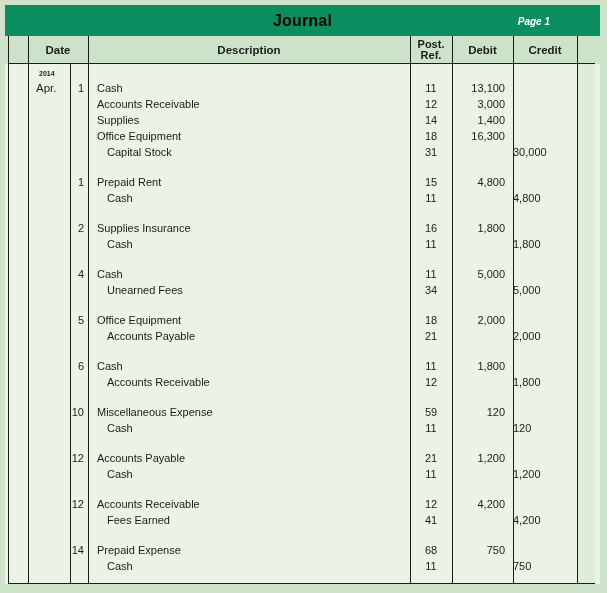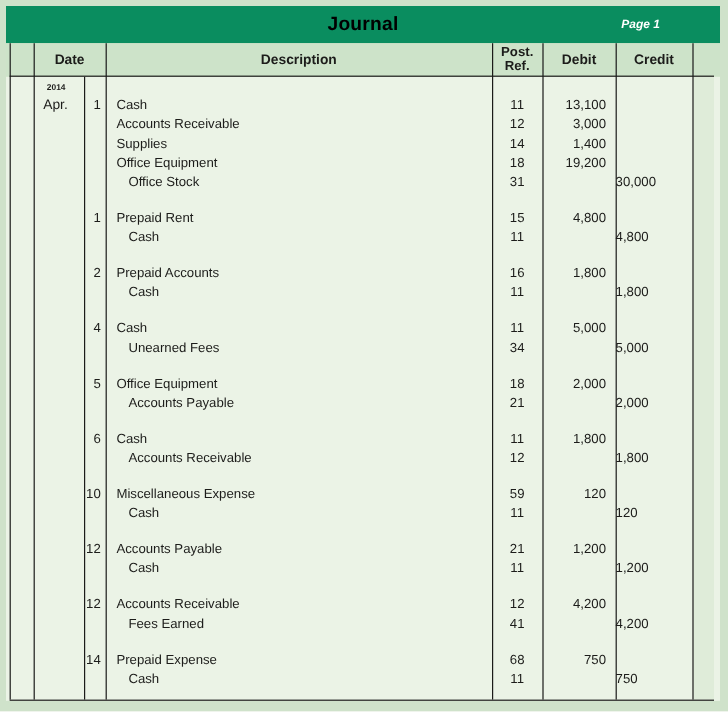--- a/index.html
+++ b/index.html
@@ -125,29 +125,29 @@
           <div class="cell debit-cell">1,400</div>
           <div class="cell credit-cell"></div>
           <div class="cell "></div>
         </div>
         <div class="line">
           <div class="cell "></div>
           <div class="cell month-cell"></div>
           <div class="cell day-cell"></div>
           <div class="cell desc-cell">Office Equipment</div>
           <div class="cell ref-cell">18</div>
-          <div class="cell debit-cell">19,200</div>
-          <div class="cell credit-cell"></div>
-          <div class="cell "></div>
-        </div>
-        <div class="line">
-          <div class="cell "></div>
-          <div class="cell month-cell"></div>
-          <div class="cell day-cell"></div>
-          <div class="cell desc-cell indent">Office Stock</div>
+          <div class="cell debit-cell">16,300</div>
+          <div class="cell credit-cell"></div>
+          <div class="cell "></div>
+        </div>
+        <div class="line">
+          <div class="cell "></div>
+          <div class="cell month-cell"></div>
+          <div class="cell day-cell"></div>
+          <div class="cell desc-cell indent">Capital Stock</div>
           <div class="cell ref-cell">31</div>
           <div class="cell debit-cell"></div>
           <div class="cell credit-cell">30,000</div>
           <div class="cell "></div>
         </div>
       </div>
       <div class="entry">
         <div class="line">
           <div class="cell "></div>
           <div class="cell month-cell"></div>
@@ -167,21 +167,21 @@
           <div class="cell debit-cell"></div>
           <div class="cell credit-cell">4,800</div>
           <div class="cell "></div>
         </div>
       </div>
       <div class="entry">
         <div class="line">
           <div class="cell "></div>
           <div class="cell month-cell"></div>
           <div class="cell day-cell">2</div>
-          <div class="cell desc-cell">Prepaid Accounts</div>
+          <div class="cell desc-cell">Supplies Insurance</div>
           <div class="cell ref-cell">16</div>
           <div class="cell debit-cell">1,800</div>
           <div class="cell credit-cell"></div>
           <div class="cell "></div>
         </div>
         <div class="line">
           <div class="cell "></div>
           <div class="cell month-cell"></div>
           <div class="cell day-cell"></div>
           <div class="cell desc-cell indent">Cash</div>

